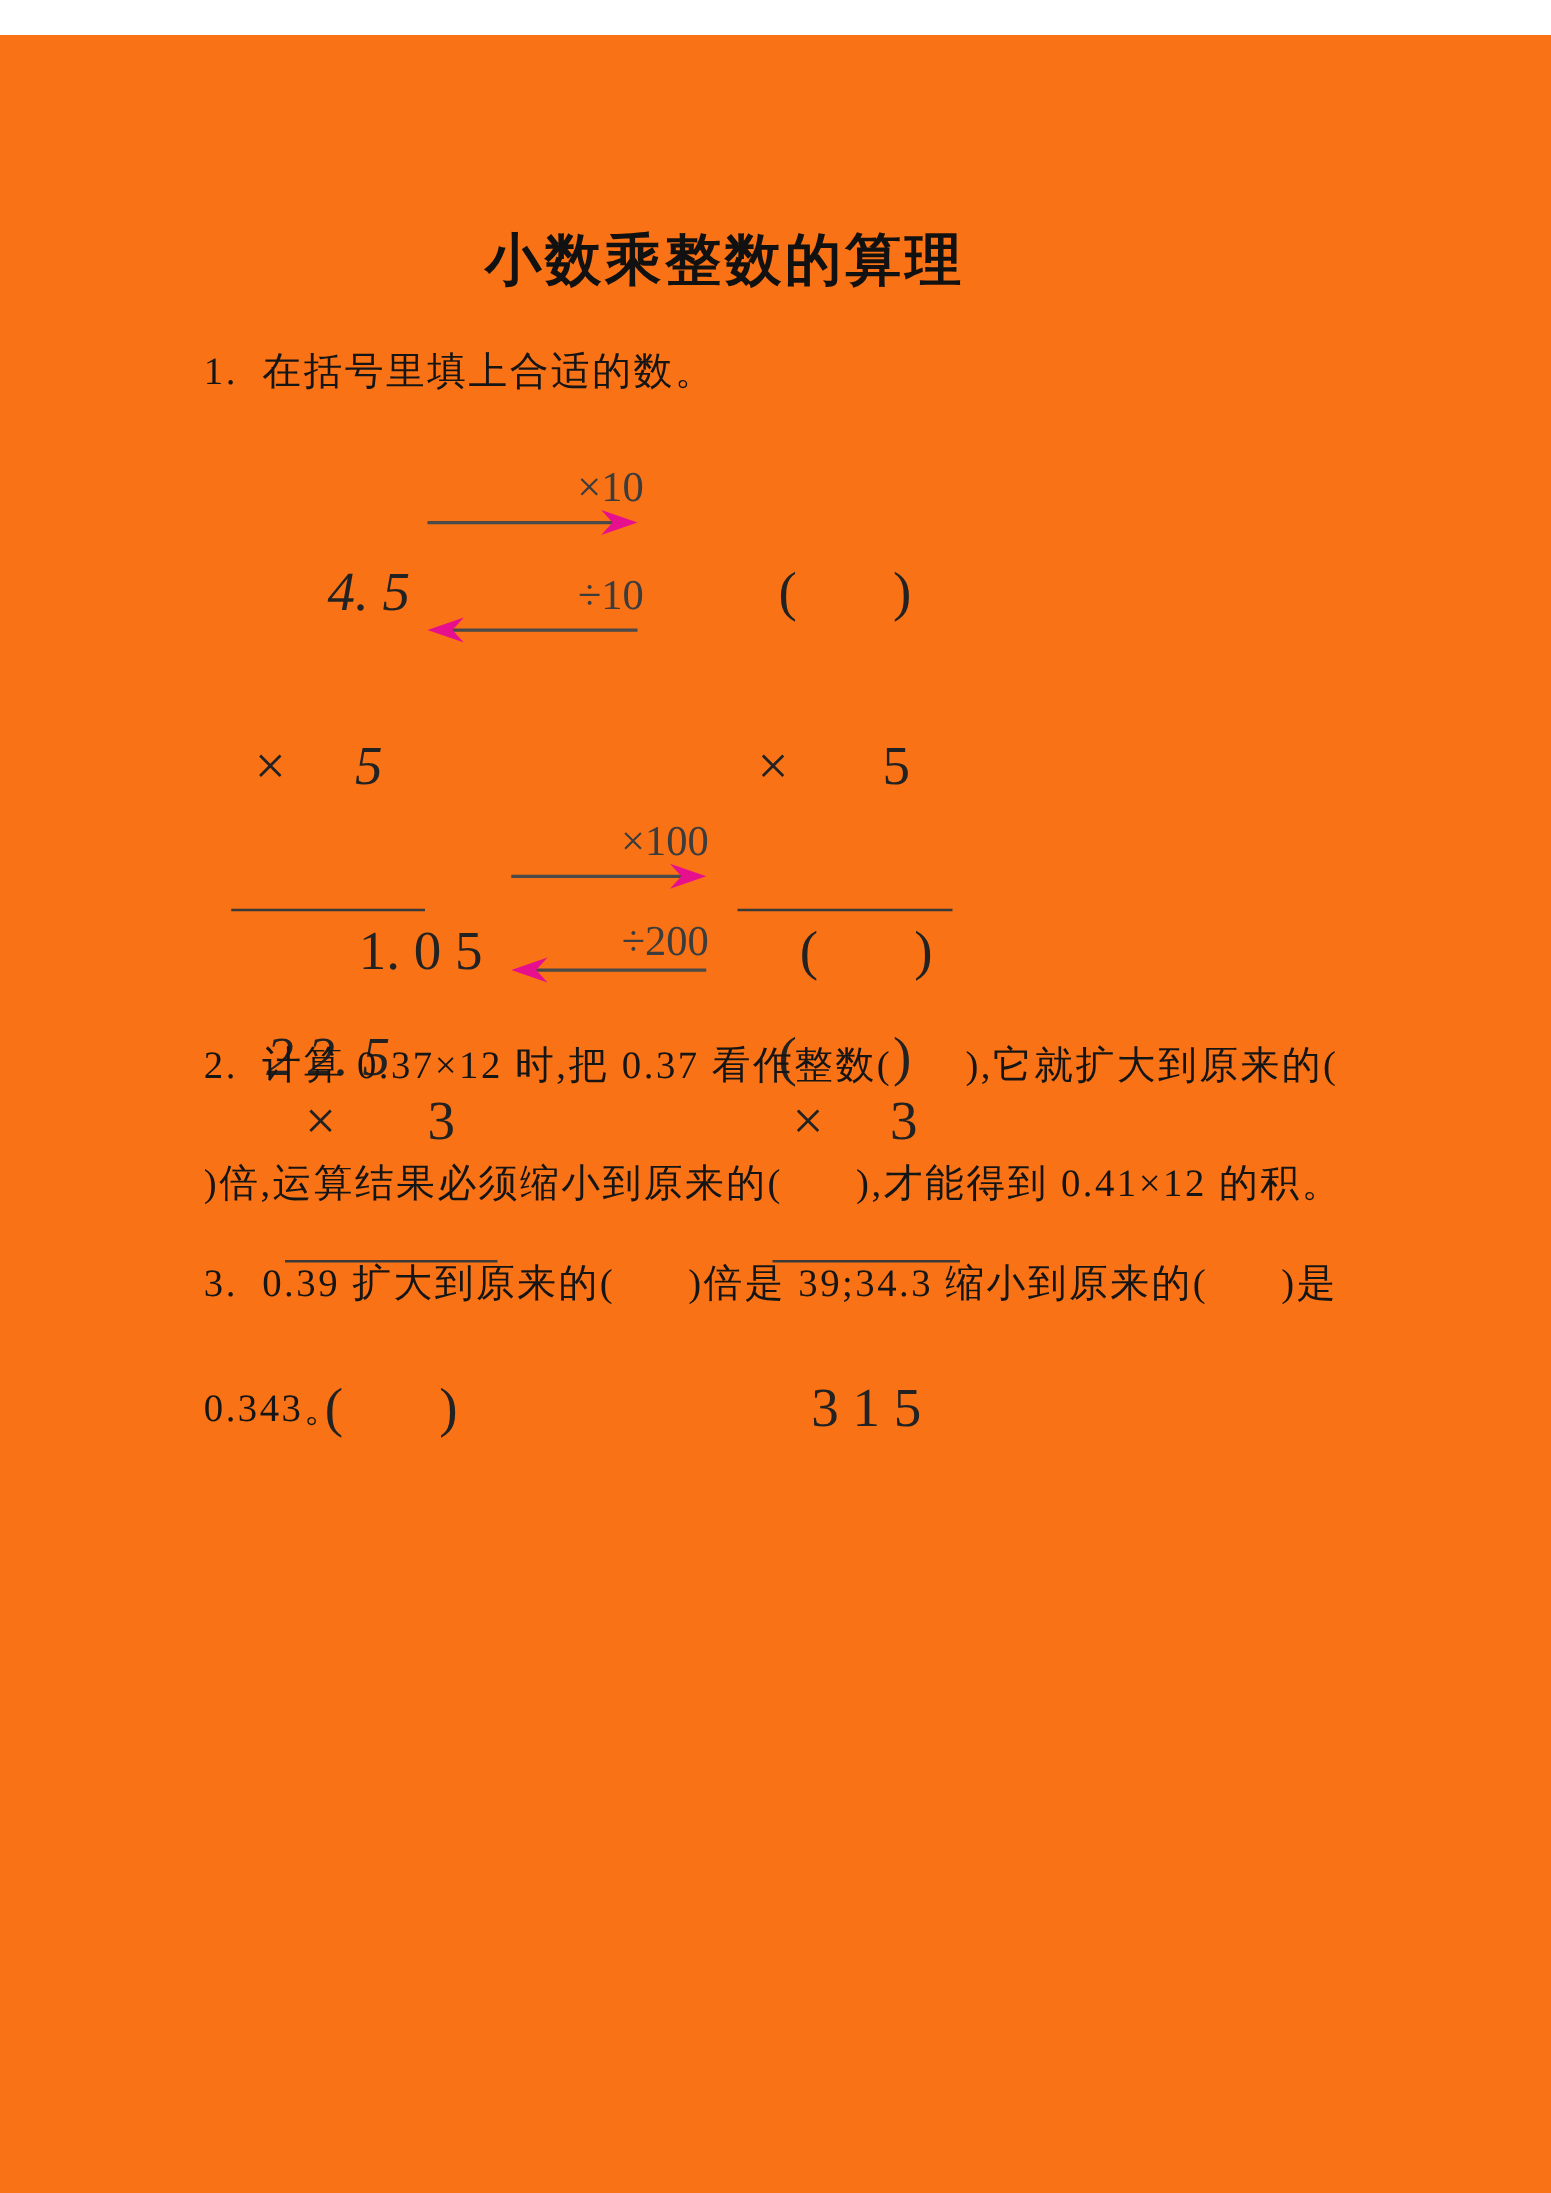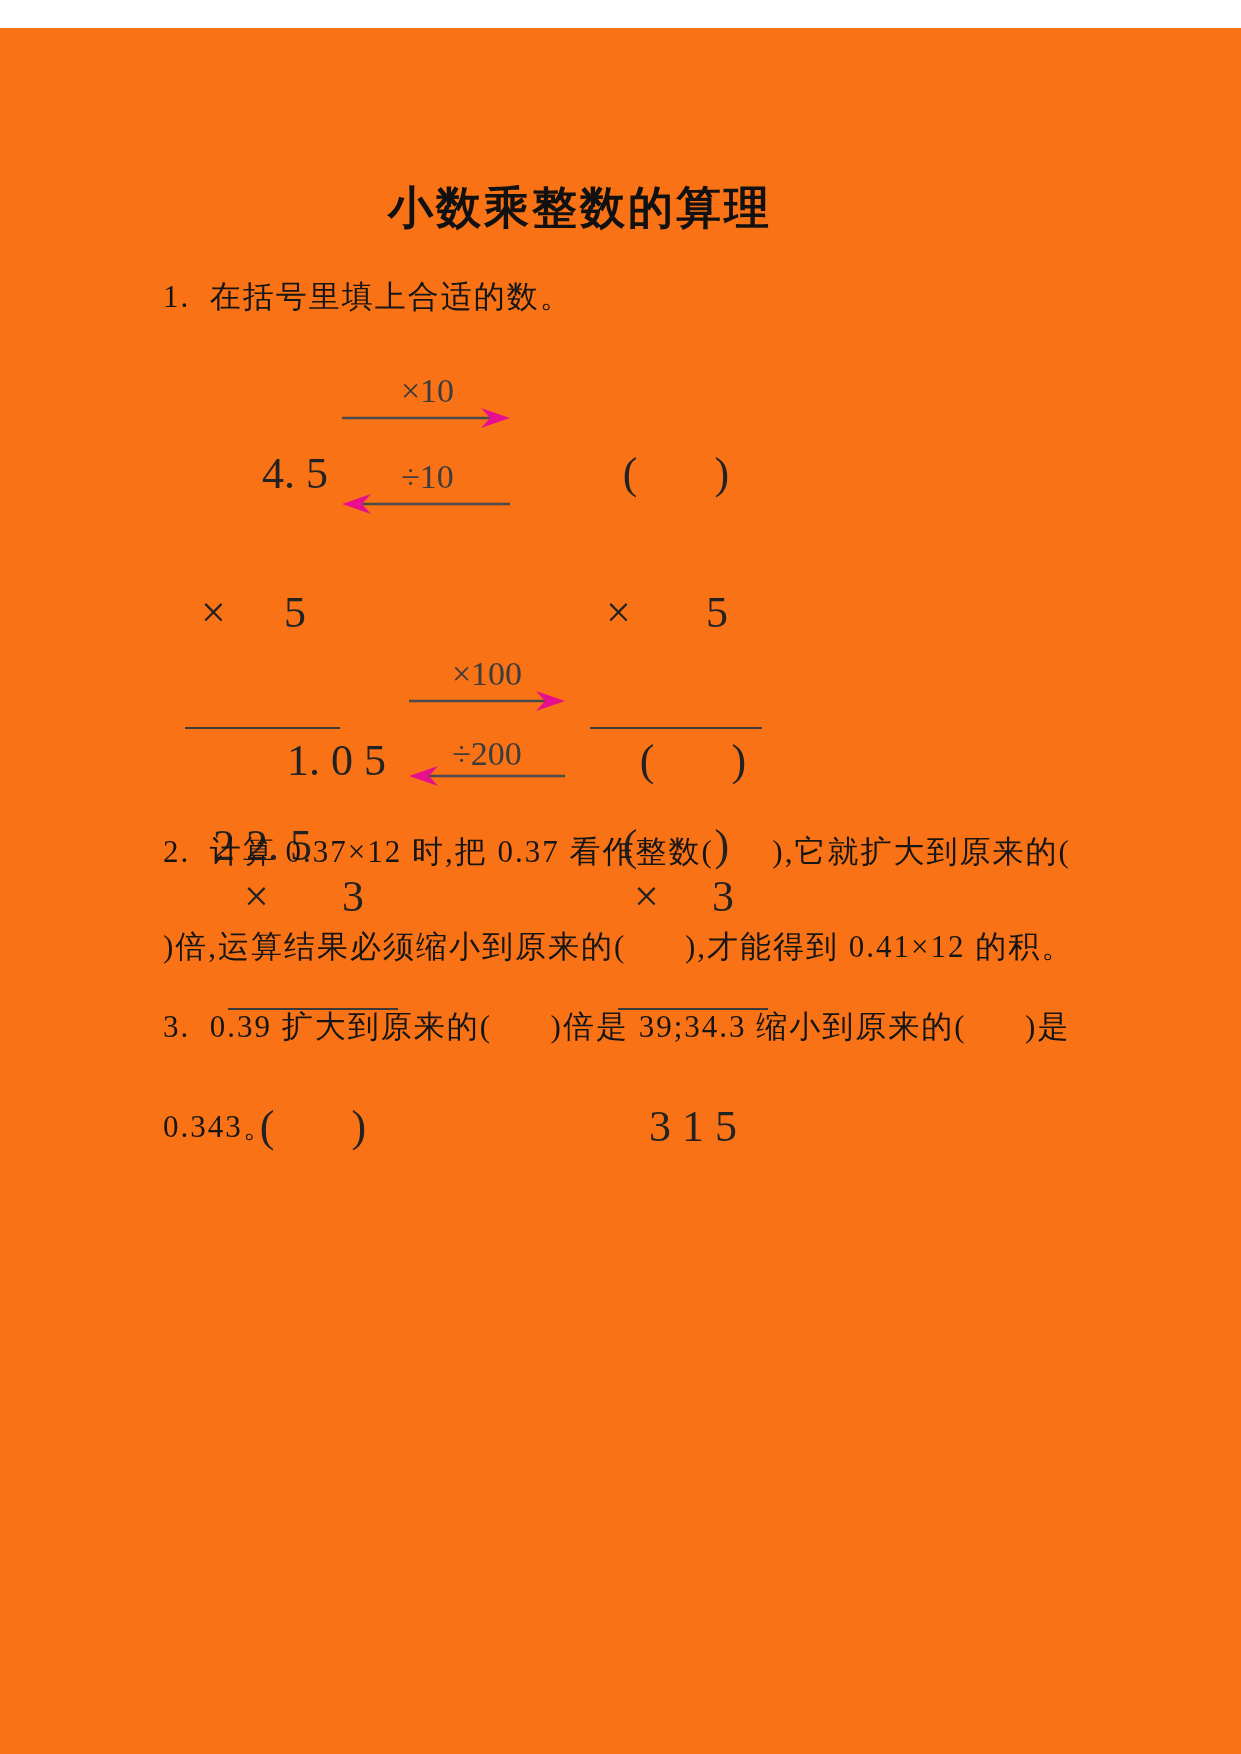--- a/index.html
+++ b/index.html
@@ -50,21 +50,21 @@
   .mult-problem.p2 { left: 212px; top: 620px; }
 
   .vcalc {
     position: absolute;
     top: 0;
     font-size: 44px;
     line-height: 1;
     white-space: pre;
     color: #222222;
   }
-  .p1 .vcalc-left  { left: 0;     width: 155px; }
+  .p1 .vcalc-left  { left: 0;     width: 155px; font-style: italic; }
   .p1 .vcalc-right { left: 405px; width: 172px; }
   .p2 .vcalc-left  { left: 16px;     width: 170px; }
   .p2 .vcalc-right { left: 406px; width: 150px; }
 
   .vc-top {
     height: 50px;
     display: flex;
     align-items: center;
     justify-content: flex-end;
     padding-right: 12px;
@@ -89,21 +89,21 @@
     text-align: right;
   }
 
   
   .arrows { position: absolute; top: 0; width: 175px; }
   .p1 .arrows { left: 155px; }
   .p2 .arrows { left: 195px; width: 160px; }
   .arrow-label {
     position: absolute;
     width: 100%;
-    text-align: center;
+    text-align: right;
     font-size: 34px;
     line-height: 36px;
     color: #3c3c3c;
     white-space: pre;
   }
   .arrow-label.lbl-top { top: 12px; }
   .p1 .arrow-label.lbl-bottom { top: 98px; }
   .p2 .arrow-label.lbl-top { top: 8px; }
   .p2 .arrow-label.lbl-bottom { top: 88px; }
   .arrow-svg { position: absolute; left: 0; }

